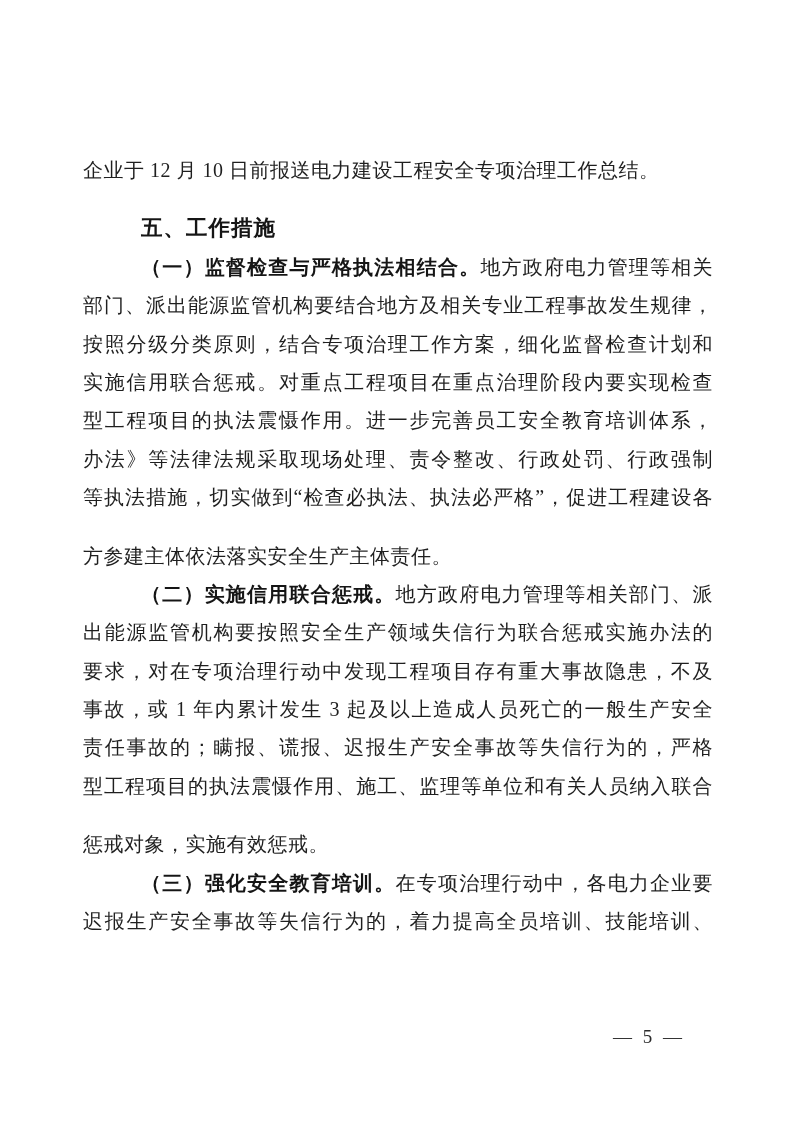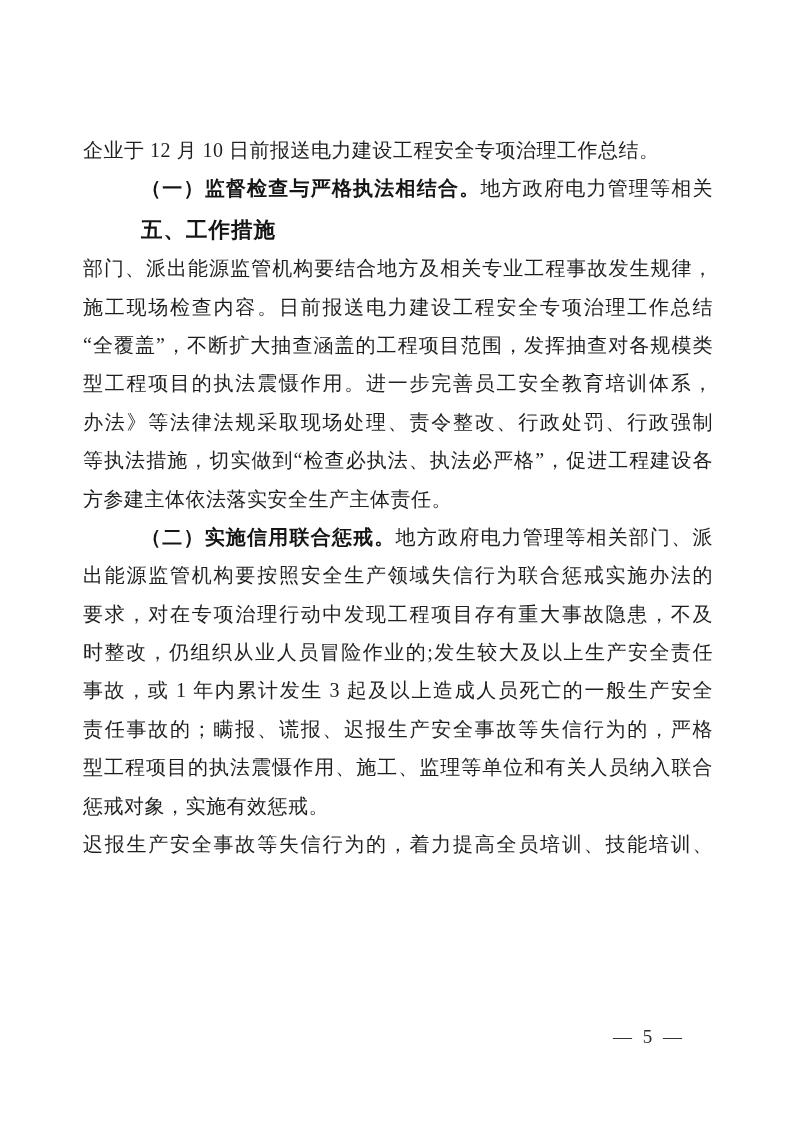--- a/index.html
+++ b/index.html
@@ -28,20 +28,21 @@
     line-height: 38.4px;
     font-size: 20px;
     text-align: justify;
     text-align-last: justify;
     overflow: hidden;
     white-space: normal;
     letter-spacing: 0.5px;
   }
   .line.p-end {
     text-align-last: left;
+    margin-top: 20px;
   }
   .line.indent {
     text-indent: 58px;
   }
   .lead {
     font-weight: 700;
     font-family: "Liberation Sans", "DejaVu Sans", sans-serif;
     color: #151515;
   }
   .heading-line {
@@ -61,43 +62,43 @@
   }
 </style>
 </head>
 <body>
 
 <div class="page">
   <div class="doc-body">
 
     <div class="line p-end"><span>企业于 12 月 10 日前报送电力建设工程安全专项治理工作总结。</span></div>
 
+    <div class="line p-end indent heading-line"><span class="lead">五、工作措施</span></div>
+
     <div class="line indent"><span class="lead">（一）监督检查与严格执法相结合。</span><span>地方政府电力管理等相关</span></div>
 
-    <div class="line p-end indent heading-line"><span class="lead">五、工作措施</span></div>
-
     <div class="line"><span>部门、派出能源监管机构要结合地方及相关专业工程事故发生规律，</span></div>
-    <div class="line"><span>施工现场检查内容。日前报送电力建设工程安全专项治理工作总结</span></div>
-    <div class="line"><span>“全覆盖”，不断扩大抽查涵盖的工程项目范围，发挥抽查对各规模类</span></div>
+    <div class="line"><span>按照分级分类原则，结合专项治理工作方案，细化监督检查计划和</span></div>
+    <div class="line"><span>实施信用联合惩戒。对重点工程项目在重点治理阶段内要实现检查</span></div>
     <div class="line"><span>型工程项目的执法震慑作用。进一步完善员工安全教育培训体系，</span></div>
     <div class="line"><span>办法》等法律法规采取现场处理、责令整改、行政处罚、行政强制</span></div>
     <div class="line"><span>等执法措施，切实做到“检查必执法、执法必严格”，促进工程建设各</span></div>
 
     <div class="line p-end"><span>方参建主体依法落实安全生产主体责任。</span></div>
 
     <div class="line indent"><span class="lead">（二）实施信用联合惩戒。</span><span>地方政府电力管理等相关部门、派</span></div>
 
     <div class="line"><span>出能源监管机构要按照安全生产领域失信行为联合惩戒实施办法的</span></div>
     <div class="line"><span>要求，对在专项治理行动中发现工程项目存有重大事故隐患，不及</span></div>
-    <div class="line"><span>时整改，仍组织从业人员冒险作业的;发生较大及以上生产安全责任</span></div>
     <div class="line"><span>事故，或 1 年内累计发生 3 起及以上造成人员死亡的一般生产安全</span></div>
     <div class="line"><span>责任事故的；瞒报、谎报、迟报生产安全事故等失信行为的，严格</span></div>
     <div class="line"><span>型工程项目的执法震慑作用、施工、监理等单位和有关人员纳入联合</span></div>
 
     <div class="line p-end"><span>惩戒对象，实施有效惩戒。</span></div>
 
+    <div class="line indent"><span class="lead">（三）强化安全教育培训。</span><span>在专项治理行动中，各电力企业要</span></div>
 
     <div class="line"><span>迟报生产安全事故等失信行为的，着力提高全员培训、技能培训、</span></div>
 
   </div>
 
   <div class="page-num">— 5 —</div>
 </div>
 
 </body></html>

